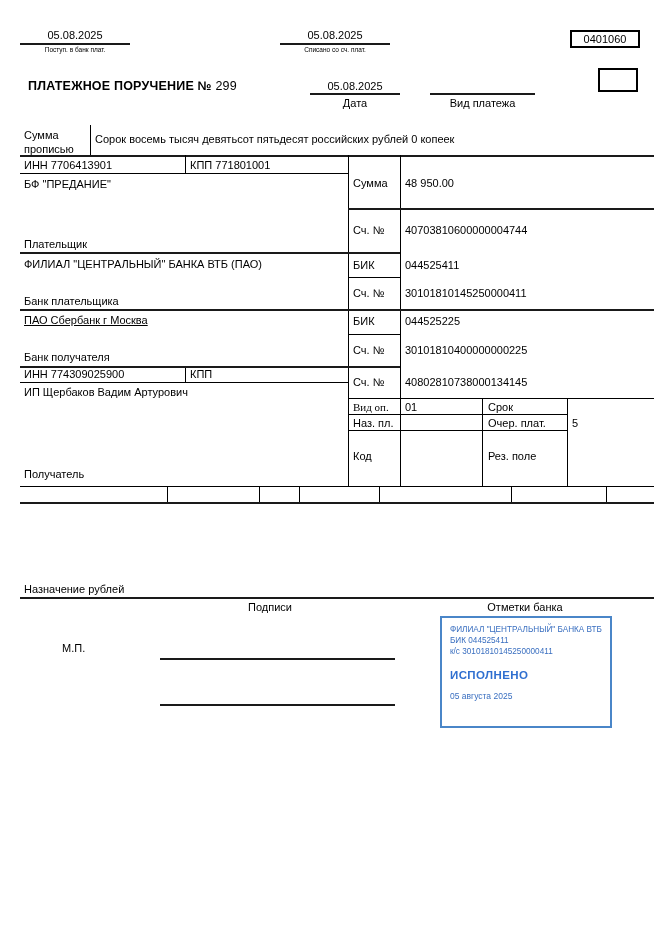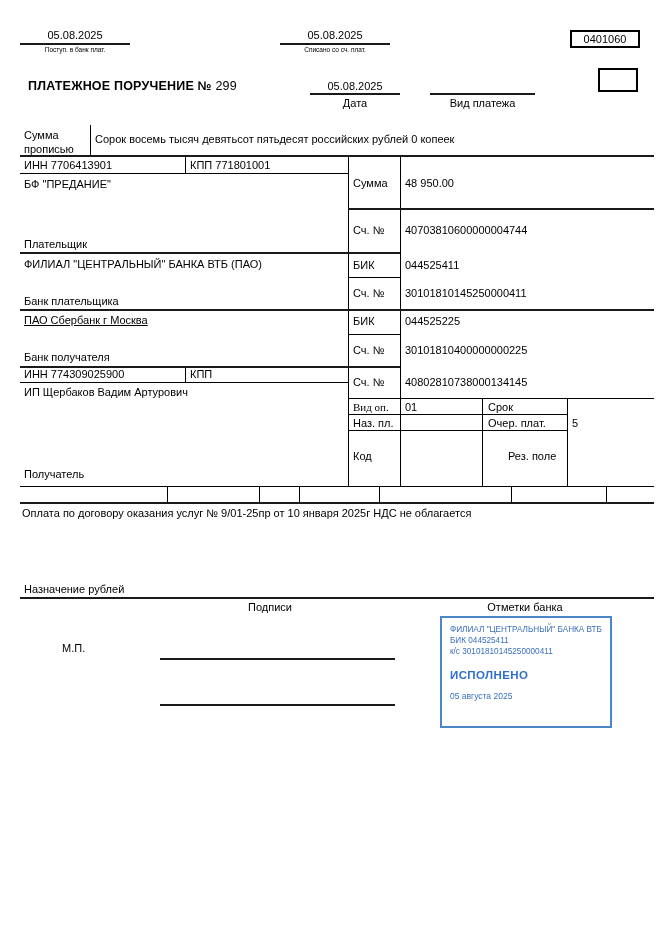--- a/index.html
+++ b/index.html
@@ -111,23 +111,22 @@
   <div class="t" style="left:353px;top:376px;">Сч. №</div>
   <div class="t" style="left:405px;top:376px;">40802810738000134145</div>
 
   <div class="t" style="left:353px;top:401px;font-family:Liberation Serif, serif;">Вид оп.</div>
   <div class="t" style="left:405px;top:401px;">01</div>
   <div class="t" style="left:488px;top:401px;">Срок</div>
   <div class="t" style="left:353px;top:417px;">Наз. пл.</div>
   <div class="t" style="left:488px;top:417px;">Очер. плат.</div>
   <div class="t" style="left:572px;top:417px;">5</div>
   <div class="t" style="left:353px;top:450px;">Код</div>
-  <div class="t" style="left:508px;top:450px;">Рез. поле</div>
+  <div class="t" style="left:488px;top:450px;">Рез. поле</div>
 
-  <div class="t" style="left:22px;top:507px;">Оплата по договору оказания услуг № 9/01-25пр от 10 января 2025г НДС не облагается</div>
   <div class="t" style="left:24px;top:583px;">Назначение рублей</div>
   <div class="hl2" style="left:20px;top:597px;width:634px;"></div>
 
   <div class="t c" style="left:200px;top:601px;width:140px;">Подписи</div>
   <div class="t c" style="left:455px;top:601px;width:140px;">Отметки банка</div>
   <div class="t" style="left:62px;top:642px;">М.П.</div>
   <div class="hl2" style="left:160px;top:658px;width:235px;"></div>
   <div class="hl2" style="left:160px;top:704px;width:235px;"></div>
 
   <div class="stamp" style="border-color: rgb(74, 134, 200); color: rgb(58, 111, 192);">

